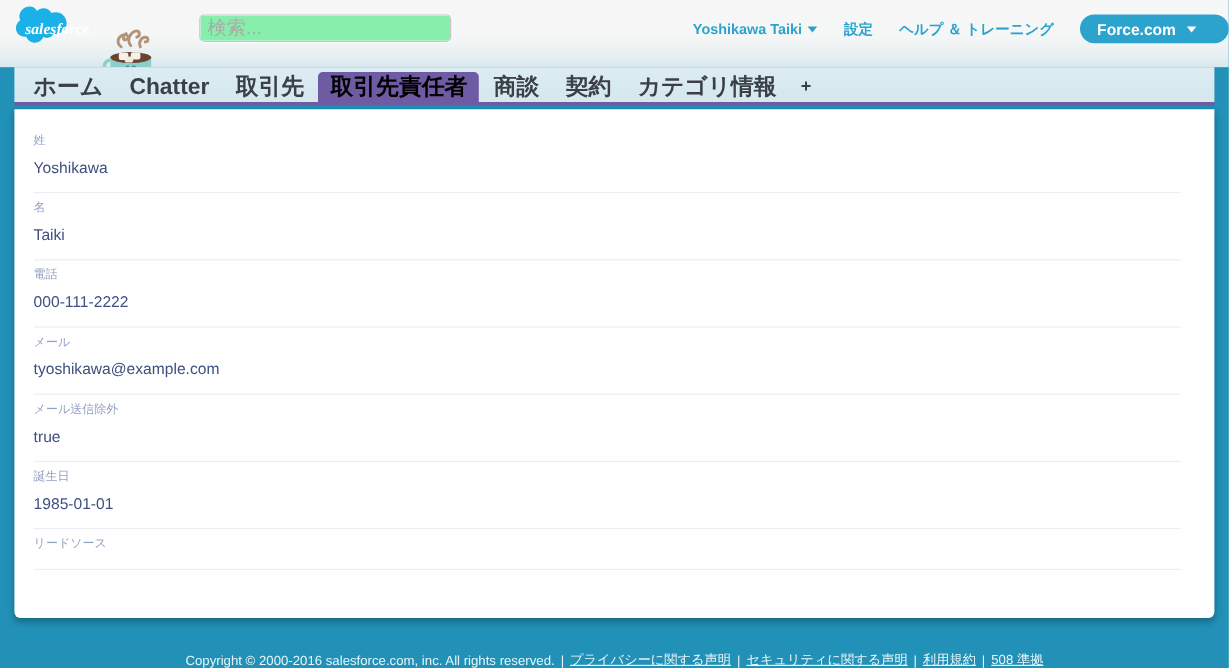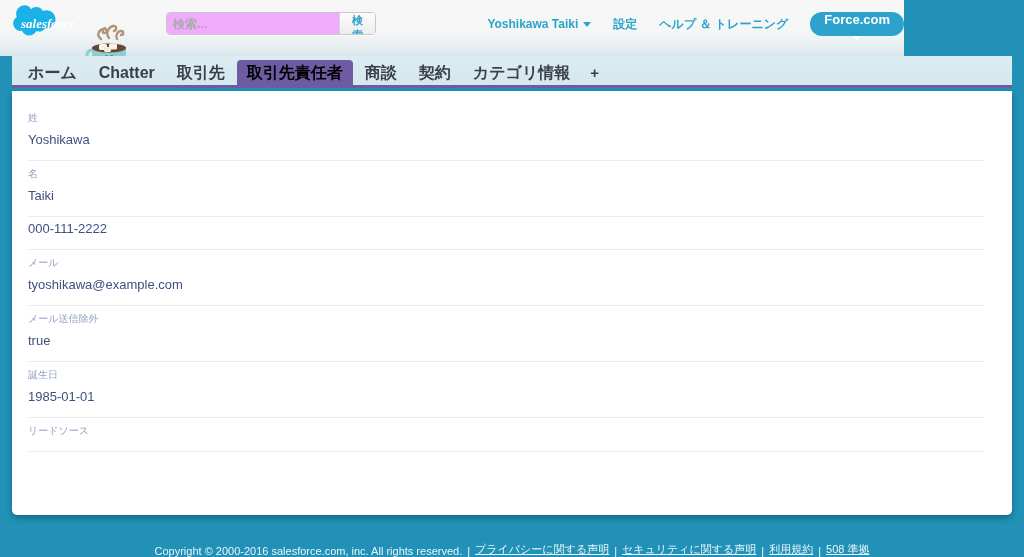--- a/index.html
+++ b/index.html
@@ -12,21 +12,21 @@
   }
   body {
     background: #2191b7;
     position: relative;
   }
 
   
   .header {
     position: absolute;
     left: 0; top: 0;
-    width: 904px; height: 56px;
+    width: 1024px; height: 56px;
     background: linear-gradient(to bottom, #f7f7f7 0%, #f5f6f6 55%, #e6eef1 85%, #d7e8ee 100%);
     z-index: 5;
   }
   .logo-area {
     position: absolute;
     left: 12px; top: 0;
     display: flex; align-items: center;
     height: 48px;
   }
   .sf-logo {
@@ -49,25 +49,24 @@
     background: #fff;
     border: 1px solid #c8c8c8;
     border-radius: 4px;
     box-shadow: 0 1px 0 rgba(255,255,255,0.85);
     overflow: hidden;
   }
   .search-input {
     flex: 1;
     border: 0; outline: 0;
     padding: 0 6px;
-    font-size: 12px;
+    font-size: 16px;
     color: #333;
-    background: #f0abfc;
+    background: #86efac;
     font-family: "Liberation Sans", "DejaVu Sans", sans-serif;
-    font-weight: bold;
   }
   .search-input::placeholder { color: #aaa; }
   .search-btn {
     border: 0;
     border-left: 1px solid #d4d4d4;
     background: linear-gradient(to bottom,#fcfcfc,#ededed);
     color: #2a9fcb;
     font-weight: bold;
     font-size: 11px;
     padding: 0 9px;
@@ -96,29 +95,28 @@
     width: 0; height: 0;
     border-left: 4px solid transparent;
     border-right: 4px solid transparent;
     border-top: 5px solid #2ba3cd;
     display: inline-block;
   }
   .force-btn {
     background: #2ba3cd;
     border-radius: 13px;
     height: 24px;
-    padding: 0 14px 0 14px;
+    padding: 0 27px 0 14px;
     display: flex; align-items: center; gap: 9px;
     color: #fff;
     font-size: 13px;
     font-weight: bold;
     cursor: pointer;
     border: 0;
     font-family: "Liberation Sans", "DejaVu Sans", sans-serif;
-    flex-direction: column;
   }
   .caret-white {
     width: 0; height: 0;
     border-left: 4px solid transparent;
     border-right: 4px solid transparent;
     border-top: 5px solid #fff;
   }
 
   
   .tabstrip {
@@ -126,21 +124,21 @@
     left: 12px; top: 56px;
     width: 1000px; height: 32px;
     background: linear-gradient(to bottom,#dcecf2 0%, #d5e7ef 100%);
     border-bottom: 3px solid #6f5ba3;
     display: flex;
     align-items: flex-end;
     padding-left: 6px;
     z-index: 6;
   }
   .tab {
-    font-size: 16px;
+    font-size: 19px;
     font-weight: bold;
     color: #3b3f46;
     padding: 5px 10px;
     margin-right: 2px;
     height: 25px;
     line-height: 16px;
     border-radius: 4px 4px 0 0;
     white-space: nowrap;
     cursor: pointer;
     text-decoration: none;
@@ -289,20 +287,21 @@
       <div class="field-label">姓</div>
       <div class="field-value">Yoshikawa</div>
     </div>
 
     <div class="field">
       <div class="field-label">名</div>
       <div class="field-value">Taiki</div>
     </div>
 
     <div class="field">
+      <div class="field-label">電話</div>
       <div class="field-value">000-111-2222</div>
     </div>
 
     <div class="field">
       <div class="field-label">メール</div>
       <div class="field-value">tyoshikawa@example.com</div>
     </div>
 
     <div class="field">
       <div class="field-label">メール送信除外</div>

